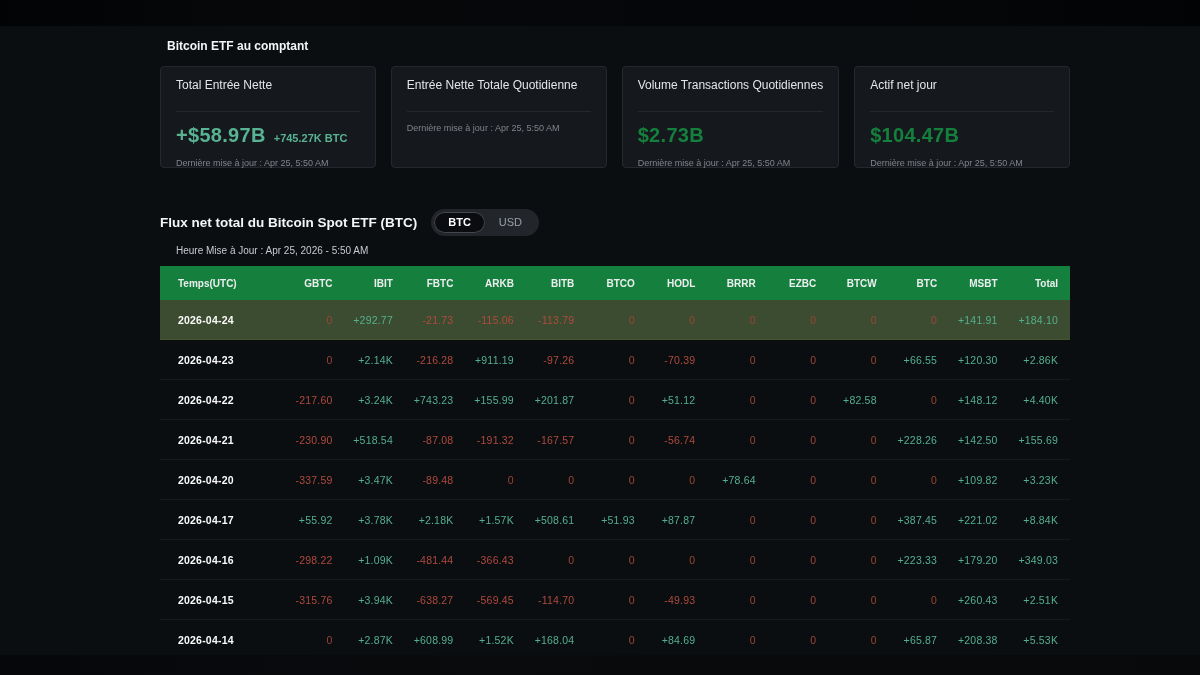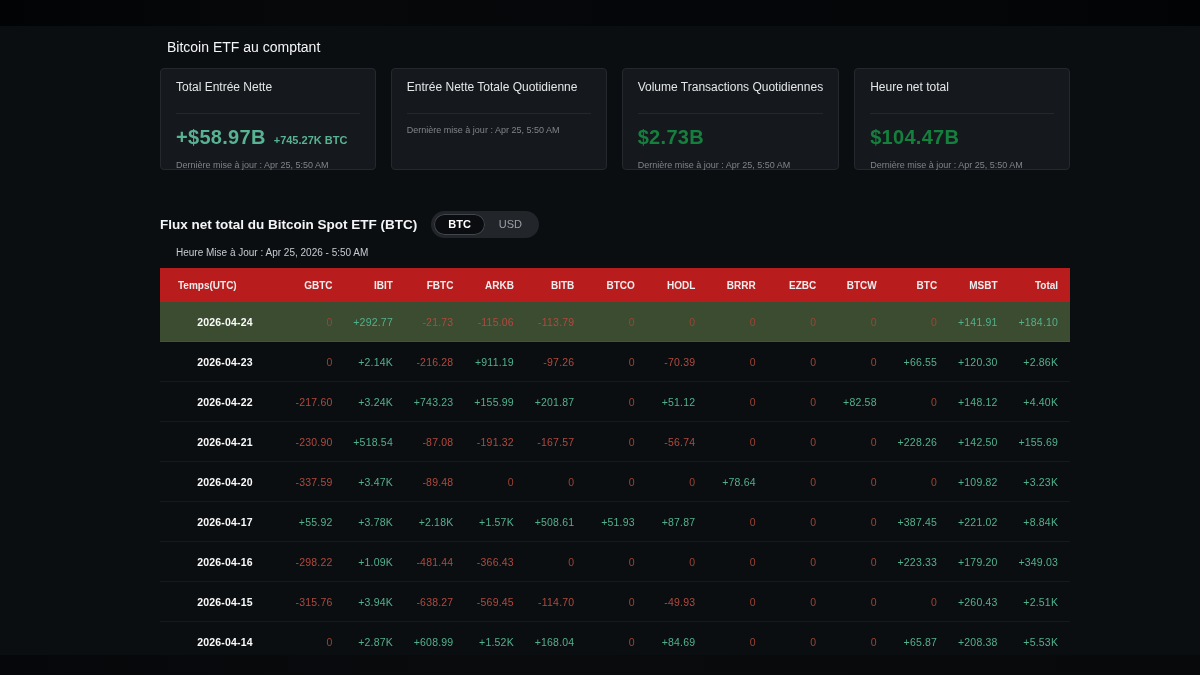--- a/index.html
+++ b/index.html
@@ -14,21 +14,21 @@
     height:26px; width:100%;
     background:linear-gradient(90deg,#020304 0%,#060809 25%,#04060a 55%,#050608 80%,#020304 100%);
   }
   .bottombar {
     position:absolute; left:0; right:0; bottom:0; height:20px; z-index:20;
     background:linear-gradient(90deg,#05070a 0%,#090b0d 40%,#07090b 100%);
   }
   .container { margin-left:160px; width:910px; }
 
   .page-heading {
-    font-size:14px; font-weight:normal; color:#f4f5f6;
+    font-size:12px; font-weight:bold; color:#f4f5f6;
     margin:13px 0 13px 0;
     padding-left:7px;
   }
 
   
   .cards { display:flex; gap:15px; }
   .card {
     flex:1; height:102px;
     background:#15181c; border:1px solid #25282d; border-radius:4px;
     padding:11px 15px 10px;
@@ -56,32 +56,32 @@
   .toggle-option.selected {
     background:#0a0c0f; color:#ffffff; font-weight:bold;
     box-shadow:inset 0 0 0 1px #42464d;
   }
   .section-updated { font-size:10px; color:#c7cacf; margin:9px 0 10px 16px; }
 
   
   .table { width:910px; }
   .thead {
     display:flex; align-items:center; height:34px;
-    background:#b91c1c; padding-right:12px;
+    background:#15803d; padding-right:12px;
   }
   .th { font-size:10px; font-weight:bold; color:#ebedee; }
   .col-date { width:112px; padding-left:18px; text-align:left; flex:none; }
   .col-num  { flex:1; text-align:right; }
   .tbody .trow {
     display:flex; align-items:center; height:40px;
     border-bottom:1px solid #17191c; padding-right:12px;
   }
   .trow.highlight { background:#3c4c31; border-bottom-color:#46552f; }
   .td { font-size:10.5px; letter-spacing:.2px; }
-  .td-date { font-size:10.5px; font-weight:bold; color:#fbfbfb;text-align:center; }
+  .td-date { font-size:10.5px; font-weight:bold; color:#fbfbfb; }
   .pos  { color:#53b08d; }
   .neg  { color:#b04a3d; }
   .zero { color:#9c4434; }
 </style>
 </head>
 <body>
 
 <div class="topbar"></div>
 
 <div class="container">
@@ -103,21 +103,21 @@
     </div>
     <div class="card">
       <div class="card-title">Volume Transactions Quotidiennes</div>
       <div class="card-value-row">
         <span class="card-value white">$2.73B</span>
         <span class="card-sub"></span>
       </div>
       <div class="card-updated">Dernière mise à jour : Apr 25, 5:50 AM</div>
     </div>
     <div class="card">
-      <div class="card-title">Heure net total</div>
+      <div class="card-title">Actif net jour</div>
       <div class="card-value-row">
         <span class="card-value white">$104.47B</span>
         <span class="card-sub"></span>
       </div>
       <div class="card-updated">Dernière mise à jour : Apr 25, 5:50 AM</div>
     </div>
   </div>
 
   <div class="section-header">
     <span class="section-title">Flux net total du Bitcoin Spot ETF (BTC)</span>

